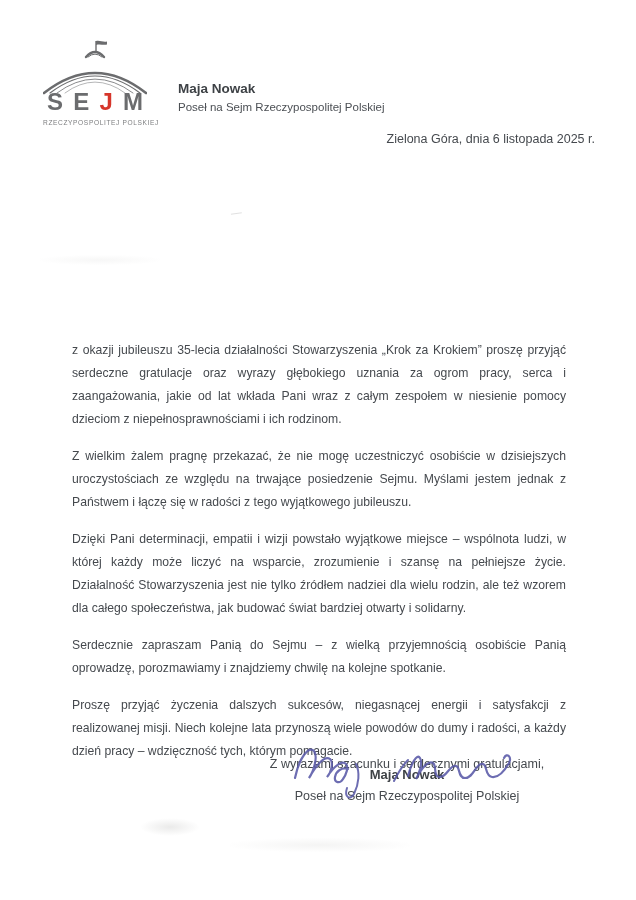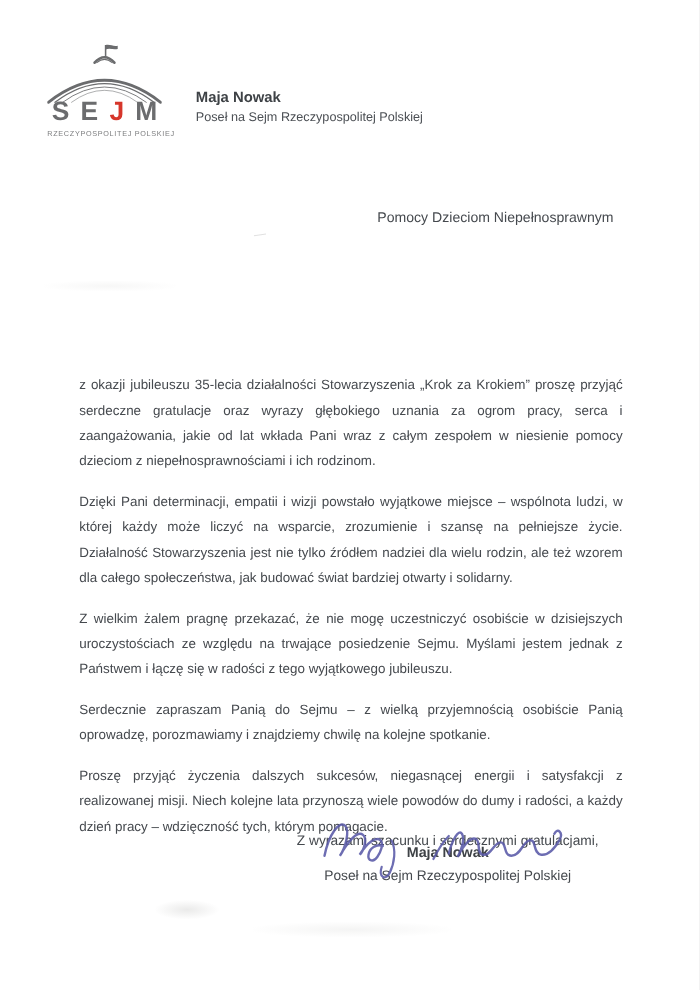--- a/index.html
+++ b/index.html
@@ -118,30 +118,30 @@
       <span>M</span>
     </div>
     <div class="logo-subtitle">RZECZYPOSPOLITEJ POLSKIEJ</div>
   </div>
 
   <div class="sender">
     <div class="sender-name">Maja Nowak</div>
     <div class="sender-title">Poseł na Sejm Rzeczypospolitej Polskiej</div>
   </div>
 
+  <div class="dateline">Zielona Góra, dnia 6 listopada 2025 r.</div>
 
   <div class="recipient">
-    <div>Pomocy Dzieciom Niepełnosprawnym</div>
   </div>
 
 
   <div class="body-text">
     <p>z okazji jubileuszu 35-lecia działalności Stowarzyszenia „Krok za Krokiem” proszę przyjąć serdeczne gratulacje oraz wyrazy głębokiego uznania za ogrom pracy, serca i zaangażowania, jakie od lat wkłada Pani wraz z całym zespołem w niesienie pomocy dzieciom z niepełnosprawnościami i ich rodzinom.</p>
+    <p>Z wielkim żalem pragnę przekazać, że nie mogę uczestniczyć osobiście w dzisiejszych uroczystościach ze względu na trwające posiedzenie Sejmu. Myślami jestem jednak z Państwem i łączę się w radości z tego wyjątkowego jubileuszu.</p>
     <p>Dzięki Pani determinacji, empatii i wizji powstało wyjątkowe miejsce – wspólnota ludzi, w której każdy może liczyć na wsparcie, zrozumienie i szansę na pełniejsze życie. Działalność Stowarzyszenia jest nie tylko źródłem nadziei dla wielu rodzin, ale też wzorem dla całego społeczeństwa, jak budować świat bardziej otwarty i solidarny.</p>
-    <p>Z wielkim żalem pragnę przekazać, że nie mogę uczestniczyć osobiście w dzisiejszych uroczystościach ze względu na trwające posiedzenie Sejmu. Myślami jestem jednak z Państwem i łączę się w radości z tego wyjątkowego jubileuszu.</p>
     <p>Serdecznie zapraszam Panią do Sejmu – z wielką przyjemnością osobiście Panią oprowadzę, porozmawiamy i znajdziemy chwilę na kolejne spotkanie.</p>
     <p>Proszę przyjąć życzenia dalszych sukcesów, niegasnącej energii i satysfakcji z realizowanej misji. Niech kolejne lata przynoszą wiele powodów do dumy i radości, a każdy dzień pracy – wdzięczność tych, którym pomagacie.</p>
   </div>
 
   <div class="closing-line">Z wyrazami szacunku i serdecznymi gratulacjami,</div>
 
   <svg class="signature-ink" viewBox="0 0 238 66" fill="none" xmlns="http://www.w3.org/2000/svg">
 
     <path d="M7 42 C 11 22, 21 9, 26 15 C 30 20, 26 35, 21 42
              C 29 28, 37 19, 42 23 C 46 26, 43 37, 39 41

